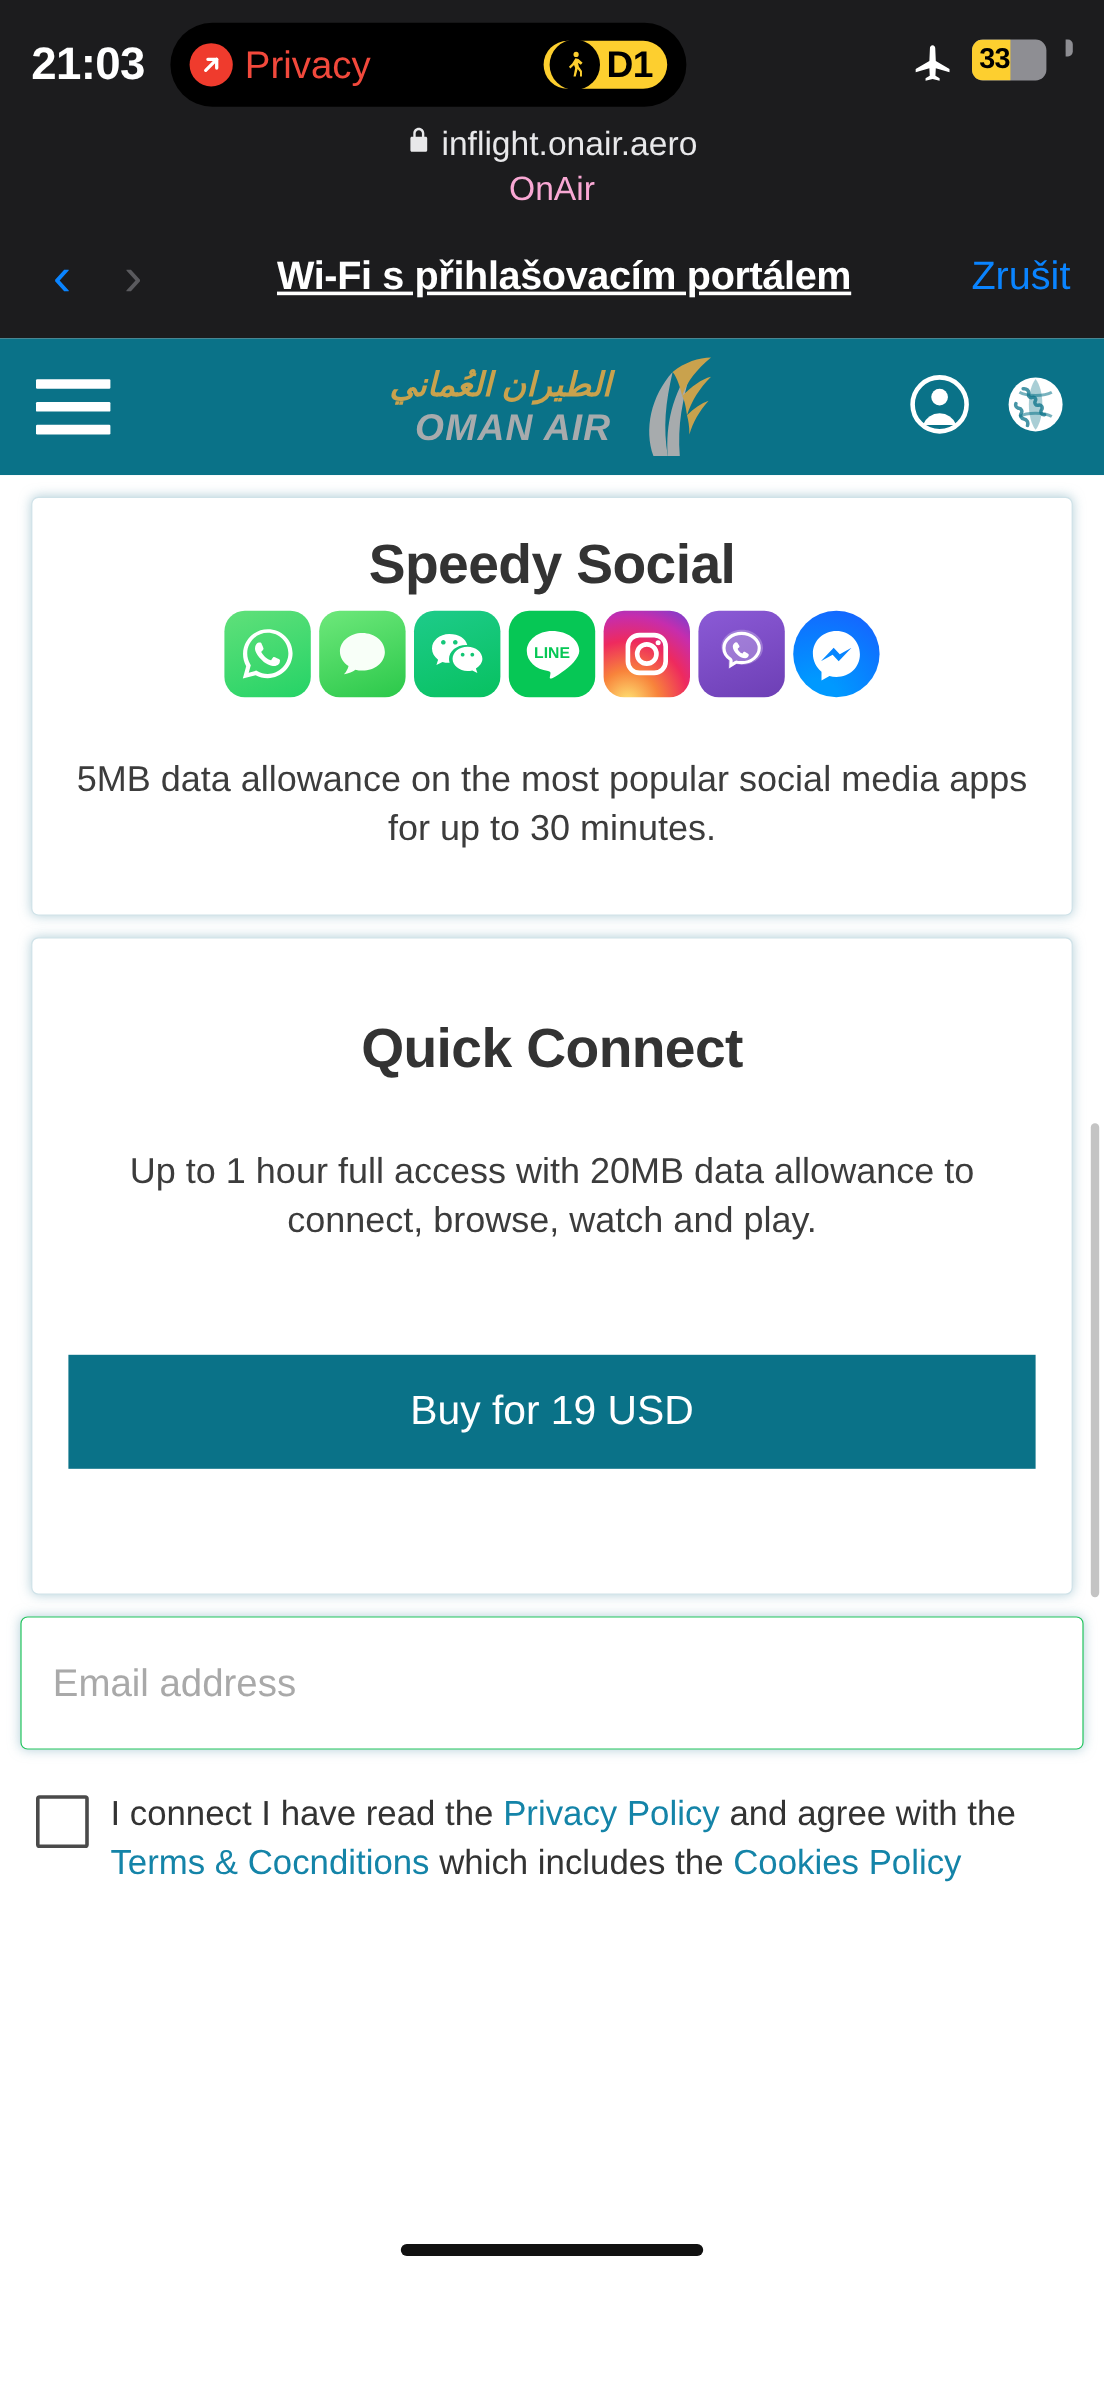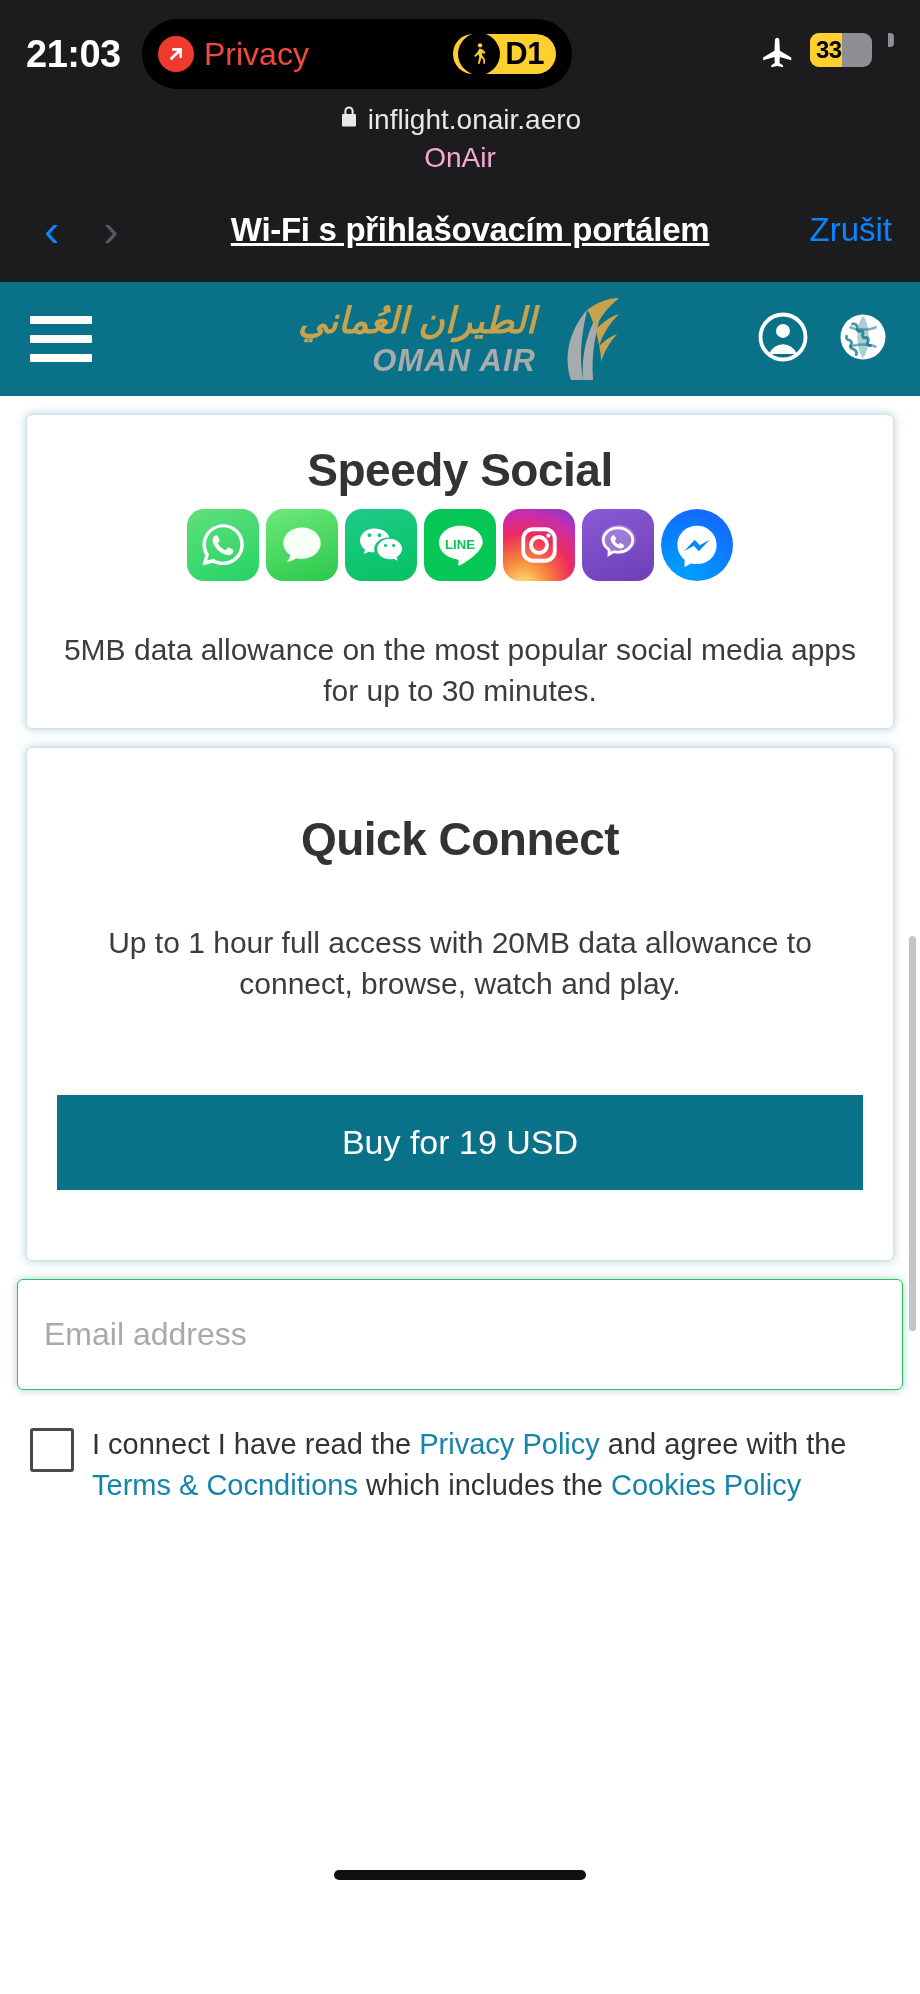--- a/index.html
+++ b/index.html
@@ -194,21 +194,21 @@
     position:absolute;
     left:50%;
     transform:translateX(-50%);
     display:flex;
     align-items:center;
     gap:4px;
   }
   .logo-text { text-align:right; line-height:1; }
   .logo-ar {
     color:#c9a24d;
-    font-size:36px;
+    font-size:28px;
     font-weight:700;
     font-style:italic;
     letter-spacing:0.5px;
     direction:rtl;
   }
   .logo-en {
     color:#a7abad;
     font-size:31px;
     font-weight:800;
     font-style:italic;
@@ -230,21 +230,21 @@
     position:relative;
     height:1500px;
     overflow:hidden;
   }
   .card {
     background:#ffffff;
     border:1px solid #cfe2e8;
     border-radius:6px;
     box-shadow:0 0 10px rgba(120,170,185,0.55);
     margin:18px 26px;
-    padding:28px 30px 16px;
+    padding:28px 30px 50px;
     text-align:center;
   }
   .card-title {
     font-size:46px;
     font-weight:700;
     color:#333333;
     letter-spacing:-0.5px;
   }
   #card-speedy .card-title { margin-bottom:6px; }
   #card-quick .card-title { margin:36px 0 0; }

